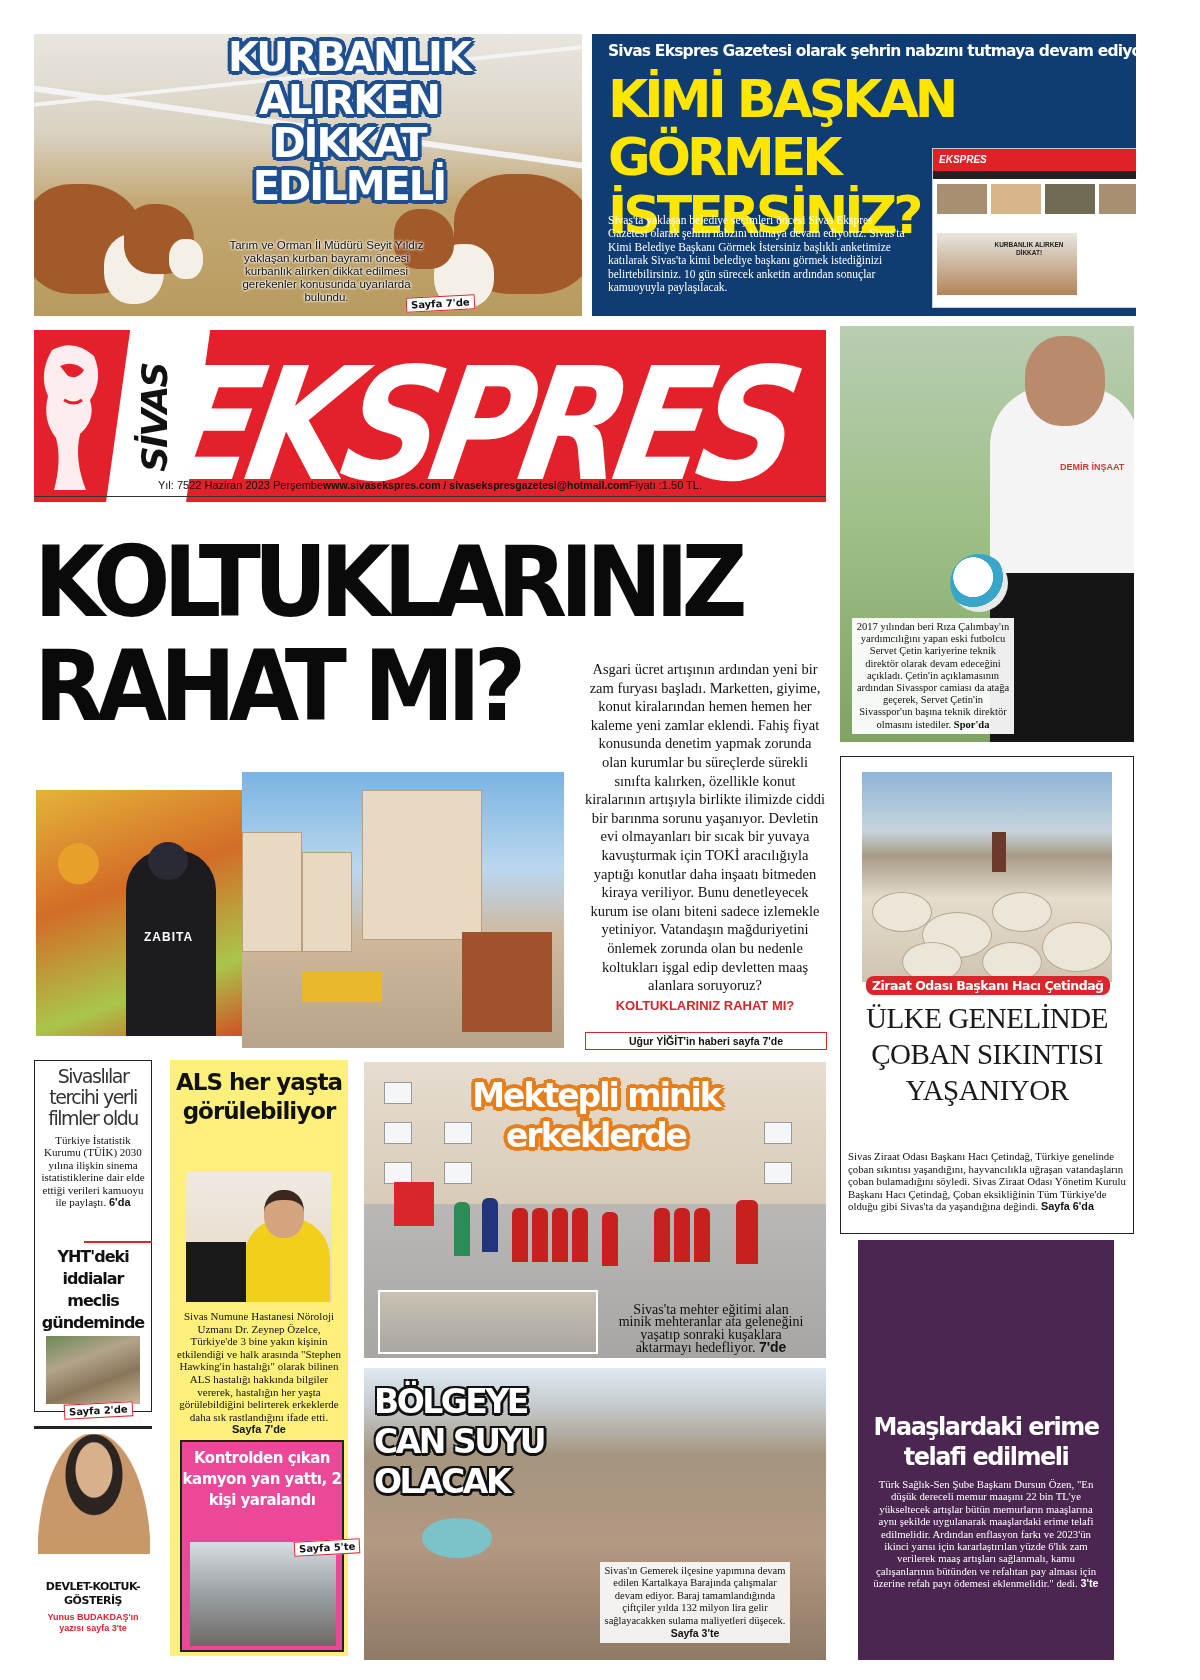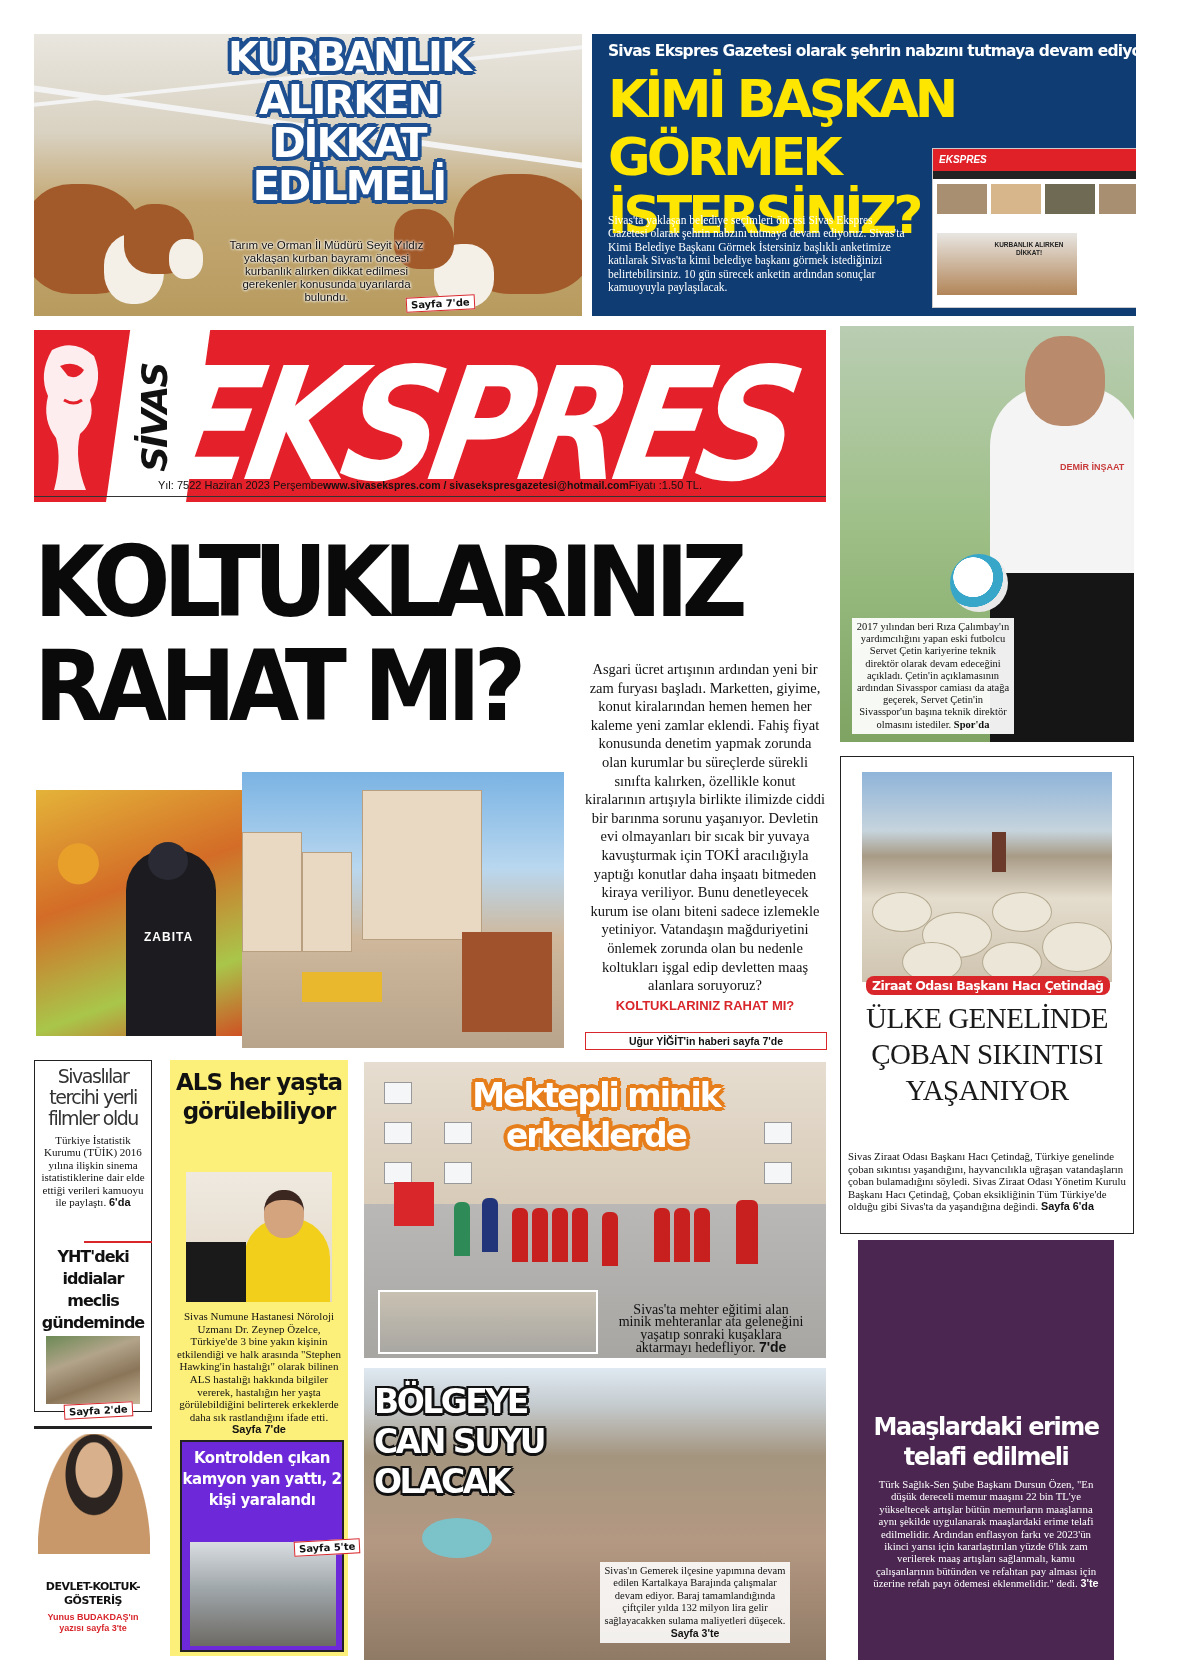--- a/index.html
+++ b/index.html
@@ -99,21 +99,21 @@
   #colRef { left: 34px; top: 1612px; width: 118px; text-align: center; font-size: 9px; font-weight: bold; color: #d8262b; line-height: 11px; }
 
   
   #als { left: 170px; top: 1060px; width: 178px; height: 596px; background: #fdf07a; }
   #als .head { position: absolute; left: 0; top: 8px; width: 178px; text-align: center; font-family: "DejaVu Sans", sans-serif; font-weight: bold; font-size: 23px; line-height: 29px; letter-spacing: -1px; }
   #als .photo { position: absolute; left: 16px; top: 112px; width: 146px; height: 130px; background: linear-gradient(180deg, #efe9e0 0%, #e3d8c6 100%); overflow: hidden; }
   #als .photo .p { position: absolute; left: 58px; top: 46px; width: 86px; height: 90px; background: #f2cf1a; border-radius: 40px 40px 0 0; }
   #als .photo .f { position: absolute; left: 78px; top: 18px; width: 40px; height: 48px; background: #d4a47e; border-radius: 45%; border-top: 10px solid #3b2620; }
   #als .photo .mon { position: absolute; left: 0; top: 70px; width: 60px; height: 60px; background: #1a1a1a; }
   #als .body { position: absolute; left: 6px; top: 250px; width: 166px; text-align: center; font-family: "Liberation Serif", serif; font-size: 11px; line-height: 12.6px; }
-  #kamyon { left: 180px; top: 1440px; width: 164px; height: 212px; background: #6d28d9; border: 2px solid #222; }
+  #kamyon { left: 180px; top: 1440px; width: 164px; height: 212px; background: #ec4899; border: 2px solid #222; }
   #kamyon .head { position: absolute; left: 0; top: 6px; width: 160px; text-align: center; color: #fff; font-family: "DejaVu Sans", sans-serif; font-weight: bold; font-size: 15px; line-height: 21px; letter-spacing: -0.5px; }
   #kamyon .photo { position: absolute; left: 8px; top: 100px; width: 146px; height: 104px; background: linear-gradient(180deg, #d9dde2 0%, #9fa6aa 45%, #6d6a64 100%); }
   #kamyonSayfa { left: 294px; top: 1540px; }
 
   
   #mehter { left: 364px; top: 1062px; width: 462px; height: 296px; background: linear-gradient(180deg, #e6ddd0 0%, #d8cbb8 48%, #b9b8b6 48%, #a7a6a3 100%); overflow: hidden; }
   #mehter .win { position: absolute; width: 28px; height: 22px; background: #f4f6f7; border: 1px solid #999; }
   #mehter .kid { position: absolute; width: 16px; height: 54px; background: #c8201f; border-radius: 6px 6px 0 0; }
   #mehter .flag { position: absolute; left: 30px; top: 120px; width: 40px; height: 44px; background: #d8262b; }
   #mehter .head { position: absolute; left: 72px; top: 14px; width: 320px; text-align: center; color: #fff; font-family: "DejaVu Sans", sans-serif; font-weight: bold; font-size: 33px; line-height: 40px; letter-spacing: -2px; text-shadow: -3px -3px 0 #e67e1c, 3px -3px 0 #e67e1c, -3px 3px 0 #e67e1c, 3px 3px 0 #e67e1c, 0 4px 0 #e67e1c, 4px 0 0 #e67e1c, -4px 0 0 #e67e1c, 0 -4px 0 #e67e1c; }
@@ -238,21 +238,21 @@
   <div class="head">Maaşlardaki erime telafi edilmeli</div>
   <div class="body">
     <span>Türk Sağlık-Sen Şube Başkanı Dursun Özen, "En düşük dereceli memur maaşını 22 bin TL'ye yükseltecek artışlar bütün memurların maaşlarına aynı şekilde uygulanarak maaşlardaki erime telafi edilmelidir. Ardından enflasyon farkı ve 2023'ün ikinci yarısı için kararlaştırılan yüzde 6'lık zam verilerek maaş artışları sağlanmalı, kamu çalışanlarının bütünden ve refahtan pay alması için üzerine refah payı ödemesi eklenmelidir." dedi.</span>
     <b style="font-family:'Liberation Sans',sans-serif;">3'te</b>
   </div>
 </div>
 
 <div id="sinemaBox" class="abs"></div>
 <div id="sinemaHead" class="abs">Sivaslılar tercihi yerli filmler oldu</div>
 <div id="sinemaBody" class="abs">
-  <span>Türkiye İstatistik Kurumu (TÜİK) 2016 yılına ilişkin sinema istatistiklerine dair elde ettiği verileri kamuoyu ile paylaştı.</span>
+  <span>Türkiye İstatistik Kurumu (TÜİK) 2030 yılına ilişkin sinema istatistiklerine dair elde ettiği verileri kamuoyu ile paylaştı.</span>
   <b style="font-family:'Liberation Sans',sans-serif;">6'da</b>
 </div>
 <div id="sinemaRule" class="abs"></div>
 <div id="yhtHead" class="abs">YHT'deki iddialar meclis gündeminde</div>
 <div id="yhtPhoto" class="abs"></div>
 <div id="yhtSayfa" class="abs sayfa">Sayfa 2'de</div>
 <div id="colRule" class="abs"></div>
 <div id="columnist" class="abs"></div>
 <div id="colName" class="abs">DEVLET-KOLTUK-GÖSTERİŞ</div>
 <div id="colRef" class="abs">Yunus BUDAKDAŞ'ın yazısı sayfa 3'te</div>

